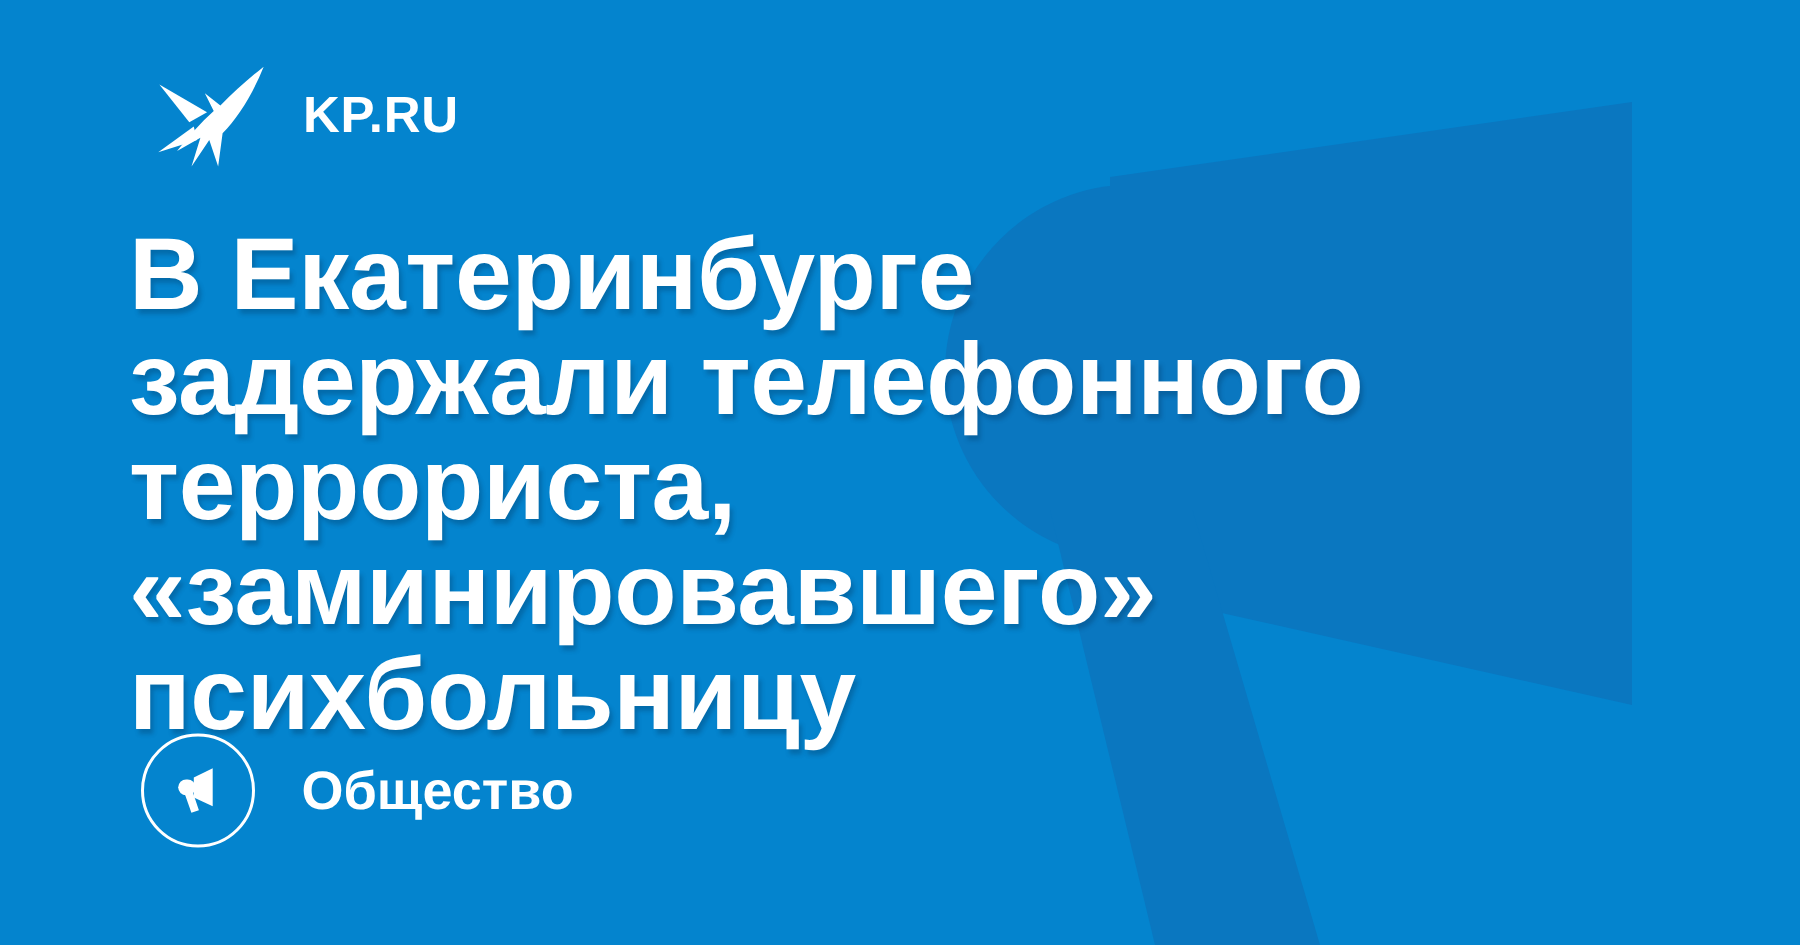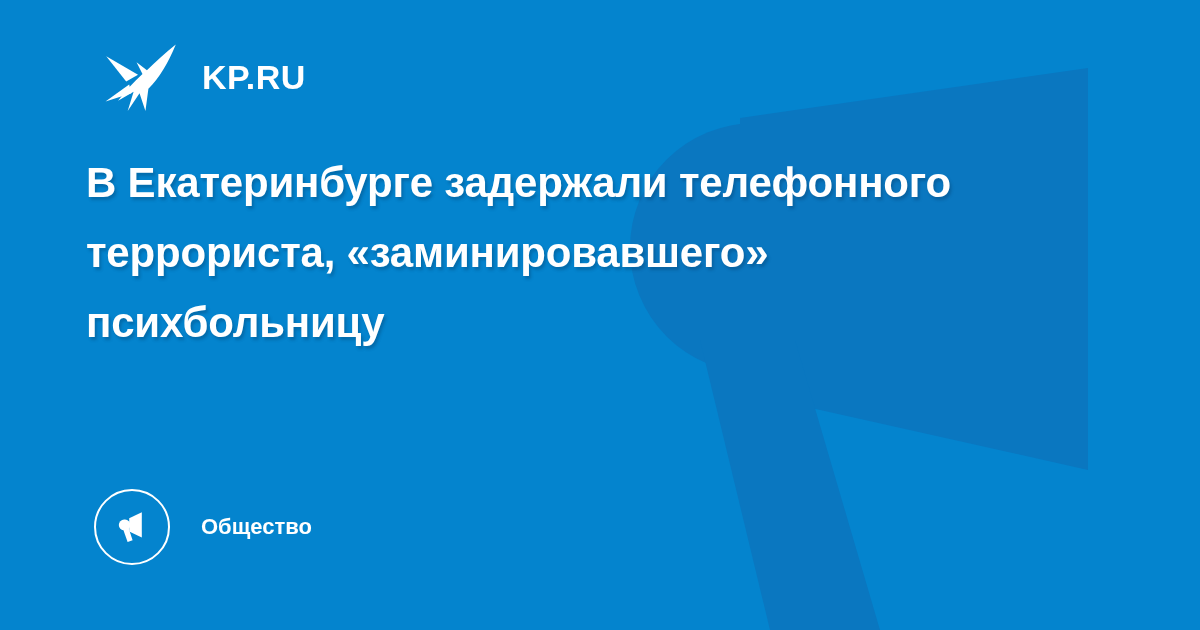--- a/index.html
+++ b/index.html
@@ -58,21 +58,21 @@
 
   
   .headline {
     position: absolute;
     left: 86px;
     top: 148px;
     width: 880px;
     margin: 0;
     z-index: 2;
     color: #ffffff;
-    font-size: 42px;
+    font-size: 68px;
     font-weight: 700;
     line-height: 70px;
     letter-spacing: -0.2px;
     text-shadow: 2px 3px 3px rgba(0, 50, 90, 0.30);
     word-wrap: break-word;
   }
 
   
   .category {
     position: absolute;
@@ -95,21 +95,21 @@
     flex: 0 0 auto;
   }
   .category-circle svg {
     width: 40px;
     height: 40px;
     display: block;
   }
   .category-label {
     margin-left: 31px;
     color: #ffffff;
-    font-size: 22px;
+    font-size: 36px;
     font-weight: 700;
     line-height: 1;
     white-space: nowrap;
   }
 </style>
 </head>
 <body>
 
 <div id="card">
 

